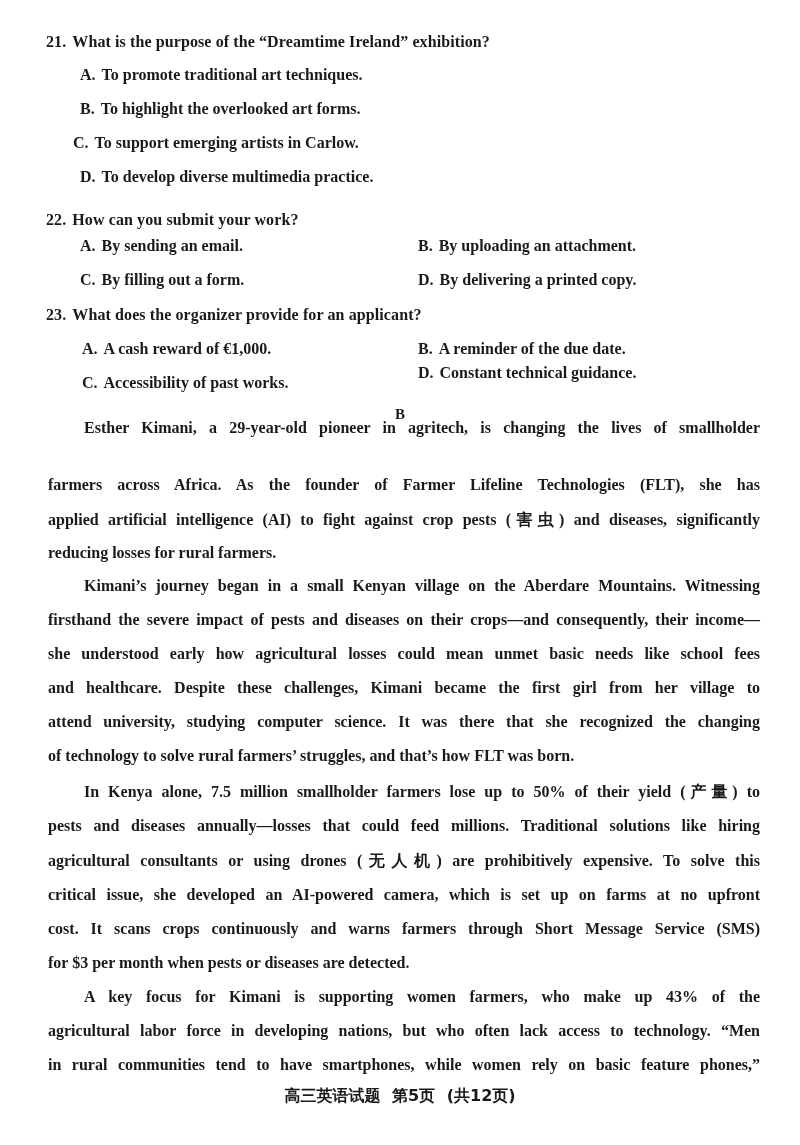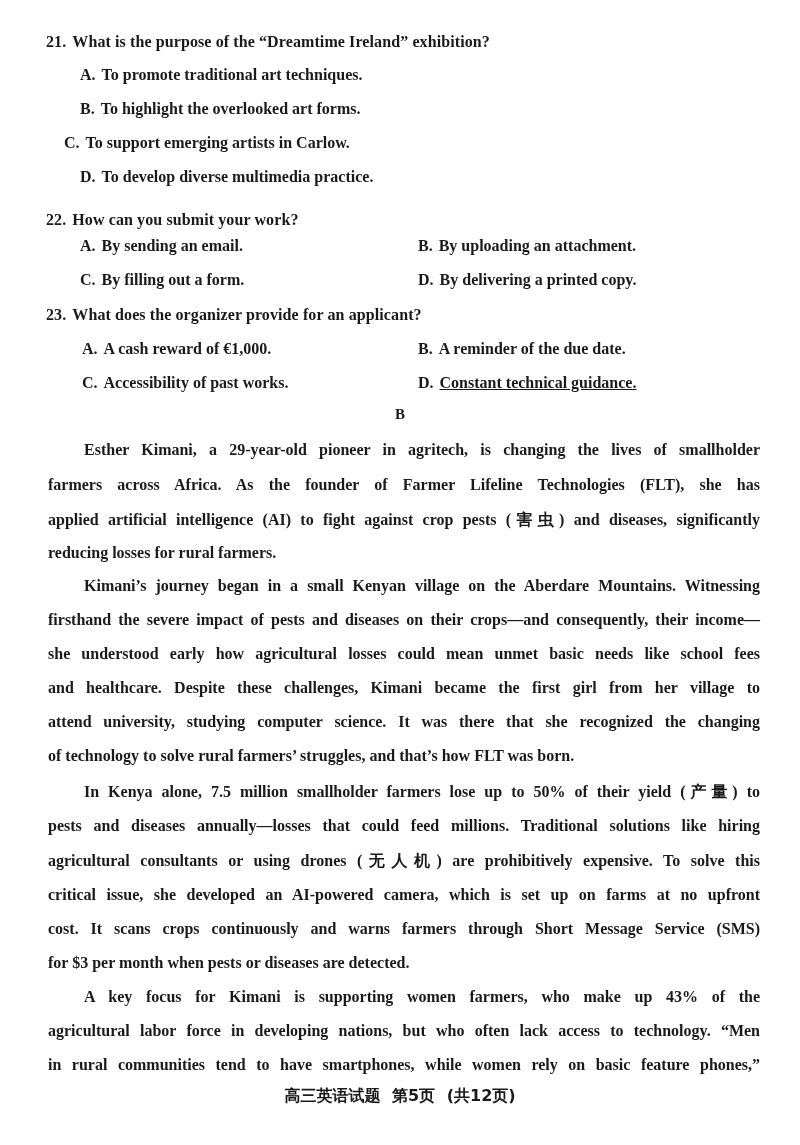--- a/index.html
+++ b/index.html
@@ -46,21 +46,21 @@
 
   <div class="q-stem" style="top:33px;">
     <span class="q-num">21.</span><span>What is the purpose of the “Dreamtime Ireland” exhibition?</span>
   </div>
   <div class="opt" style="left:80px; top:100px;">
     <span class="opt-letter">B.</span><span>To highlight the overlooked art forms.</span>
   </div>
   <div class="opt" style="left:80px; top:66px;">
     <span class="opt-letter">A.</span><span>To promote traditional art techniques.</span>
   </div>
-  <div class="opt" style="left:64px; top:134px;">
+  <div class="opt" style="left:73px; top:134px;">
     <span class="opt-letter">C.</span><span>To support emerging artists in Carlow.</span>
   </div>
   <div class="opt" style="left:80px; top:168px;">
     <span class="opt-letter">D.</span><span>To develop diverse multimedia practice.</span>
   </div>
 
   <div class="q-stem" style="top:211px;">
     <span class="q-num">22.</span><span>How can you submit your work?</span>
   </div>
   <div class="opt" style="left:80px; top:237px;">
@@ -81,27 +81,27 @@
   </div>
   <div class="opt" style="left:82px; top:340px;text-align:right;">
     <span class="opt-letter">A.</span><span>A cash reward of €1,000.</span>
   </div>
   <div class="opt" style="left:418px; top:340px;">
     <span class="opt-letter">B.</span><span>A reminder of the due date.</span>
   </div>
   <div class="opt" style="left:82px; top:374px;">
     <span class="opt-letter">C.</span><span>Accessibility of past works.</span>
   </div>
-  <div class="opt" style="left:418px; top:374px;text-decoration:underline;">
+  <div class="opt" style="left:418px; top:364px;">
     <span class="opt-letter">D.</span><span>Constant technical guidance.</span>
   </div>
 
   <div class="section-label">B</div>
 
-  <div class="para-line indent" style="top:441px;">Esther Kimani, a 29-year-old pioneer in agritech, is changing the lives of smallholder</div>
+  <div class="para-line indent" style="top:419px;">Esther Kimani, a 29-year-old pioneer in agritech, is changing the lives of smallholder</div>
   <div class="para-line" style="top:476px;">farmers across Africa.  As the founder of Farmer Lifeline Technologies (FLT), she has</div>
   <div class="para-line" style="top:510px;">applied artificial intelligence (AI) to fight against crop pests (害虫) and diseases, significantly</div>
   <div class="para-line last" style="top:544px;">reducing losses for rural farmers.</div>
 
   <div class="para-line indent" style="top:577px;">Kimani’s journey began in a small Kenyan village on the Aberdare Mountains.  Witnessing</div>
   <div class="para-line" style="top:611px;">firsthand the severe impact of pests and diseases on their crops—and consequently, their income—</div>
   <div class="para-line" style="top:645px;">she understood early how agricultural losses could mean unmet basic needs like school fees</div>
   <div class="para-line" style="top:679px;">and healthcare.  Despite these challenges, Kimani became the first girl from her village to</div>
   <div class="para-line" style="top:713px;">attend university, studying computer science.  It was there that she recognized the changing</div>
   <div class="para-line last" style="top:747px;">of technology to solve rural farmers’ struggles, and that’s how FLT was born.</div>

